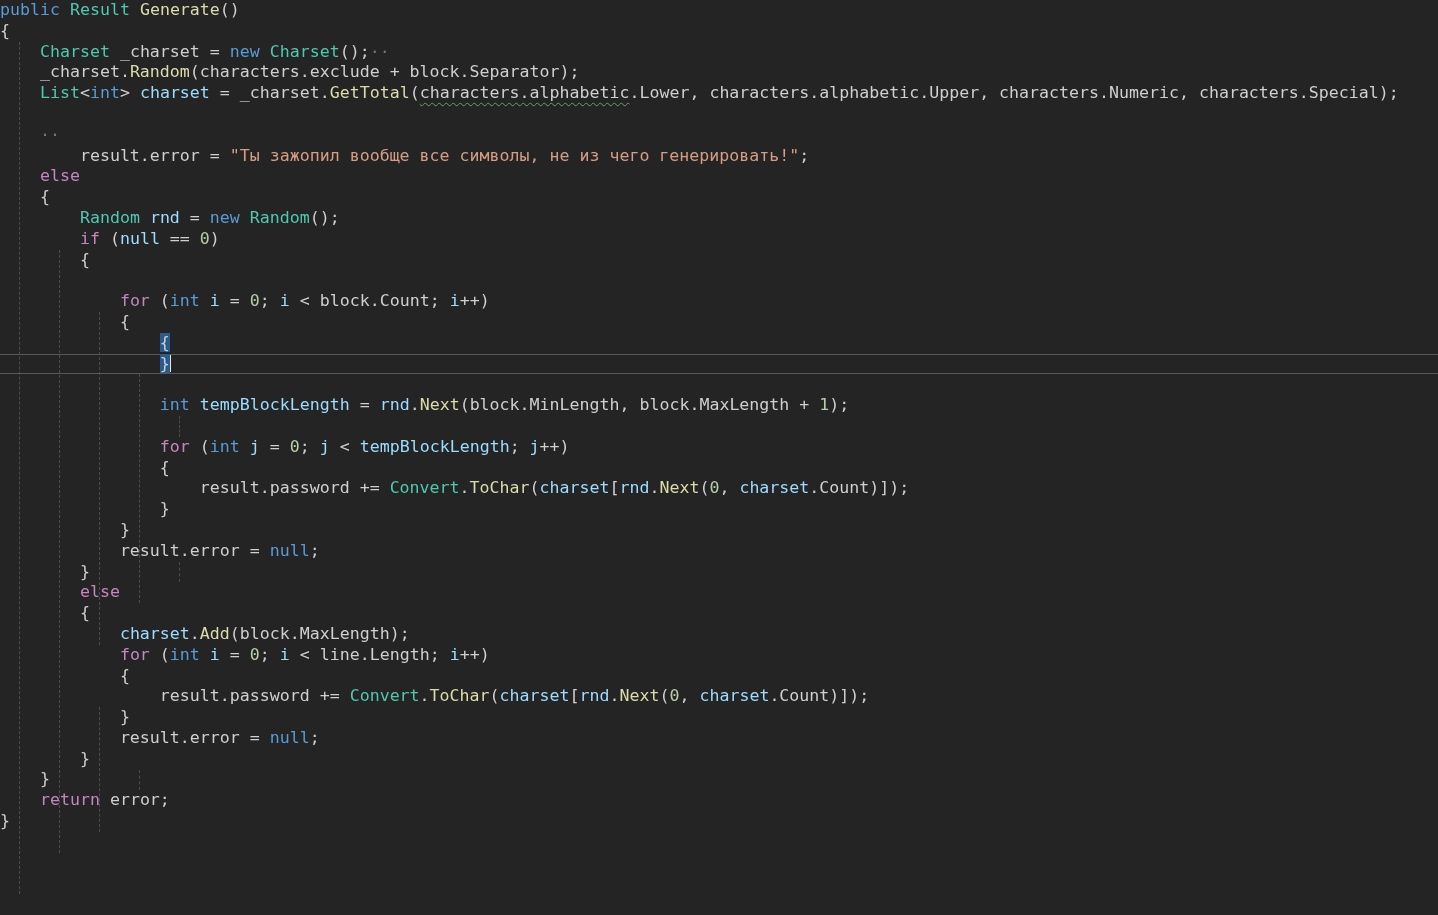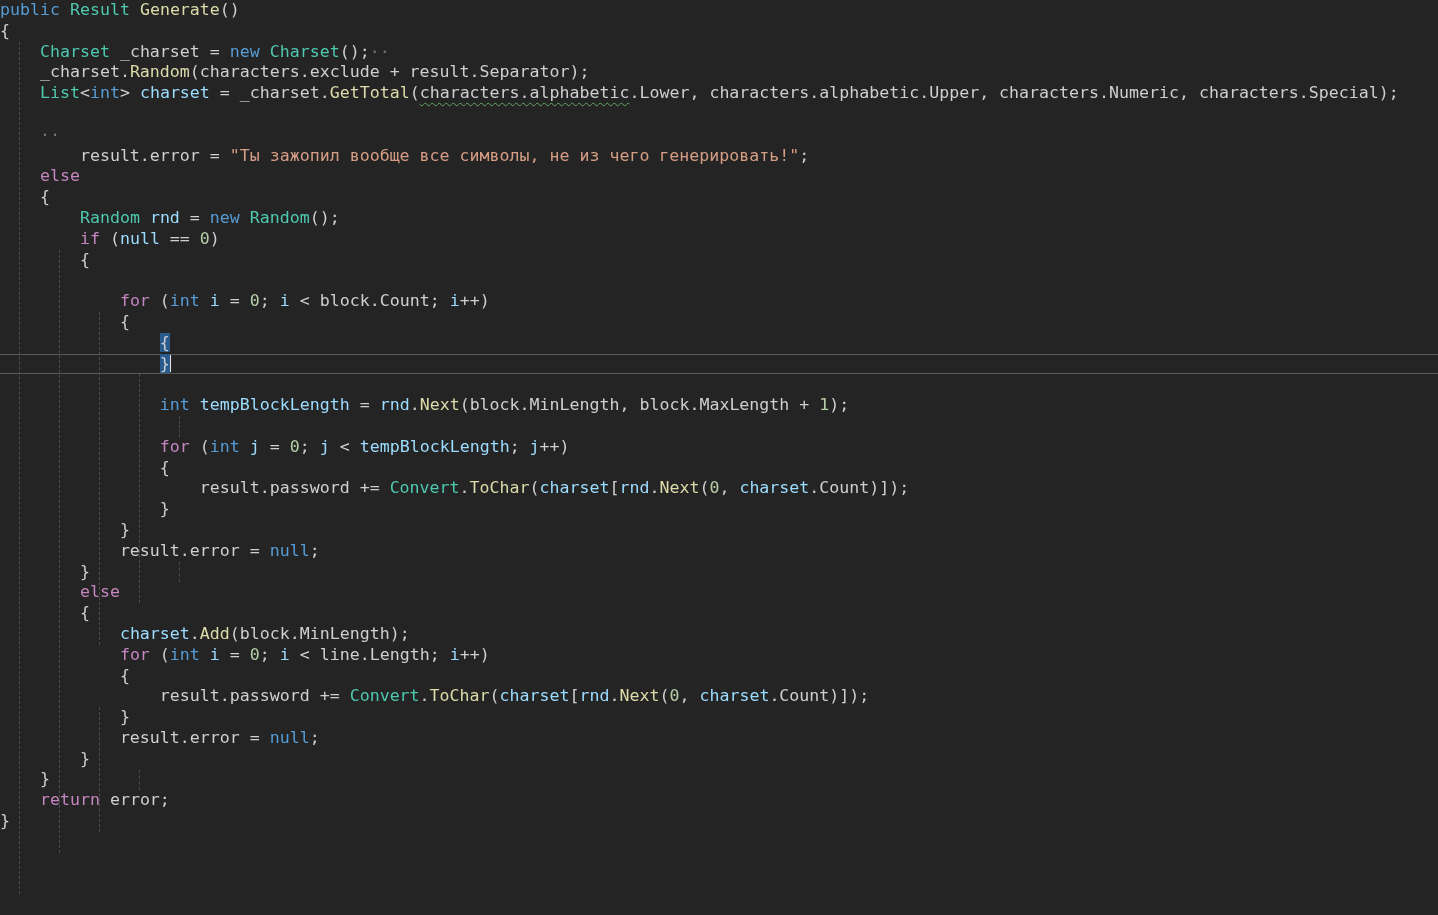--- a/index.html
+++ b/index.html
@@ -70,21 +70,21 @@
     <div class="guide" style="left: 58.5px; top: 249.6px; height: 603.2px;"></div>
     <div class="guide" style="left: 98.5px; top: 312px; height: 332.8px;"></div>
     <div class="guide" style="left: 138.5px; top: 374.4px; height: 228.8px;"></div>
     <div class="guide" style="left: 178.5px; top: 416px; height: 20.8px;"></div>
     <div class="guide" style="left: 178.5px; top: 561.6px; height: 20.8px;"></div>
     <div class="guide" style="left: 98.5px; top: 707.2px; height: 124.8px;"></div>
     <div class="guide" style="left: 138.5px; top: 769.6px; height: 20.8px;"></div>
     <div class="line"><span class="tok-kw">public</span><span class="tok-pl"> </span><span class="tok-type">Result</span><span class="tok-pl"> </span><span class="tok-method">Generate</span><span class="tok-pl">()</span></div>
     <div class="line"><span class="tok-pl">{</span></div>
     <div class="line"><span class="tok-pl">    </span><span class="tok-type">Charset</span><span class="tok-pl"> _charset = </span><span class="tok-kw">new</span><span class="tok-pl"> </span><span class="tok-type">Charset</span><span class="tok-pl">();</span><span class="tok-ws">··</span></div>
-    <div class="line"><span class="tok-pl">    _charset.</span><span class="tok-method">Random</span><span class="tok-pl">(characters.exclude + result.Separator);</span></div>
+    <div class="line"><span class="tok-pl">    _charset.</span><span class="tok-method">Random</span><span class="tok-pl">(characters.exclude + block.Separator);</span></div>
     <div class="line"><span class="tok-pl">    </span><span class="tok-type">List</span><span class="tok-pl">&lt;</span><span class="tok-kw">int</span><span class="tok-pl">&gt; </span><span class="tok-var">charset</span><span class="tok-pl"> = _charset.</span><span class="tok-method">GetTotal</span><span class="tok-pl">(</span><span class="tok-pl sq">characters.alphabetic</span><span class="tok-pl">.Lower, characters.alphabetic.Upper, characters.Numeric, characters.Special);</span></div>
     <div class="line"></div>
     <div class="line"><span class="tok-pl">    </span><span class="tok-ws">··</span></div>
     <div class="line"><span class="tok-pl">        result.error = </span><span class="tok-str">"Ты зажопил вообще все символы, не из чего генерировать!"</span><span class="tok-pl">;</span></div>
     <div class="line"><span class="tok-pl">    </span><span class="tok-ctrl">else</span></div>
     <div class="line"><span class="tok-pl">    {</span></div>
     <div class="line"><span class="tok-pl">        </span><span class="tok-type">Random</span><span class="tok-pl"> </span><span class="tok-var">rnd</span><span class="tok-pl"> = </span><span class="tok-kw">new</span><span class="tok-pl"> </span><span class="tok-type">Random</span><span class="tok-pl">();</span></div>
     <div class="line"><span class="tok-pl">        </span><span class="tok-ctrl">if</span><span class="tok-pl"> (</span><span class="tok-var">null</span><span class="tok-pl"> == </span><span class="tok-num">0</span><span class="tok-pl">)</span></div>
     <div class="line"><span class="tok-pl">        {</span></div>
     <div class="line"></div>
@@ -97,21 +97,21 @@
     <div class="line"></div>
     <div class="line"><span class="tok-pl">                </span><span class="tok-ctrl">for</span><span class="tok-pl"> (</span><span class="tok-kw">int</span><span class="tok-pl"> </span><span class="tok-var">j</span><span class="tok-pl"> = </span><span class="tok-num">0</span><span class="tok-pl">; </span><span class="tok-var">j</span><span class="tok-pl"> &lt; </span><span class="tok-var">tempBlockLength</span><span class="tok-pl">; </span><span class="tok-var">j</span><span class="tok-pl">++)</span></div>
     <div class="line"><span class="tok-pl">                {</span></div>
     <div class="line"><span class="tok-pl">                    result.password += </span><span class="tok-type">Convert</span><span class="tok-pl">.</span><span class="tok-method">ToChar</span><span class="tok-pl">(</span><span class="tok-var">charset</span><span class="tok-pl">[</span><span class="tok-var">rnd</span><span class="tok-pl">.</span><span class="tok-method">Next</span><span class="tok-pl">(</span><span class="tok-num">0</span><span class="tok-pl">, </span><span class="tok-var">charset</span><span class="tok-pl">.Count)]);</span></div>
     <div class="line"><span class="tok-pl">                }</span></div>
     <div class="line"><span class="tok-pl">            }</span></div>
     <div class="line"><span class="tok-pl">            result.error = </span><span class="tok-kw">null</span><span class="tok-pl">;</span></div>
     <div class="line"><span class="tok-pl">        }</span></div>
     <div class="line"><span class="tok-pl">        </span><span class="tok-ctrl">else</span></div>
     <div class="line"><span class="tok-pl">        {</span></div>
-    <div class="line"><span class="tok-pl">            </span><span class="tok-var">charset</span><span class="tok-pl">.</span><span class="tok-method">Add</span><span class="tok-pl">(block.MinLength);</span></div>
+    <div class="line"><span class="tok-pl">            </span><span class="tok-var">charset</span><span class="tok-pl">.</span><span class="tok-method">Add</span><span class="tok-pl">(block.MaxLength);</span></div>
     <div class="line"><span class="tok-pl">            </span><span class="tok-ctrl">for</span><span class="tok-pl"> (</span><span class="tok-kw">int</span><span class="tok-pl"> </span><span class="tok-var">i</span><span class="tok-pl"> = </span><span class="tok-num">0</span><span class="tok-pl">; </span><span class="tok-var">i</span><span class="tok-pl"> &lt; line.Length; </span><span class="tok-var">i</span><span class="tok-pl">++)</span></div>
     <div class="line"><span class="tok-pl">            {</span></div>
     <div class="line"><span class="tok-pl">                result.password += </span><span class="tok-type">Convert</span><span class="tok-pl">.</span><span class="tok-method">ToChar</span><span class="tok-pl">(</span><span class="tok-var">charset</span><span class="tok-pl">[</span><span class="tok-var">rnd</span><span class="tok-pl">.</span><span class="tok-method">Next</span><span class="tok-pl">(</span><span class="tok-num">0</span><span class="tok-pl">, </span><span class="tok-var">charset</span><span class="tok-pl">.Count)]);</span></div>
     <div class="line"><span class="tok-pl">            }</span></div>
     <div class="line"><span class="tok-pl">            result.error = </span><span class="tok-kw">null</span><span class="tok-pl">;</span></div>
     <div class="line"><span class="tok-pl">        }</span></div>
     <div class="line"><span class="tok-pl">    }</span></div>
     <div class="line"><span class="tok-pl">    </span><span class="tok-ctrl">return</span><span class="tok-pl"> error;</span></div>
     <div class="line"><span class="tok-pl">}</span></div>
   </div>

